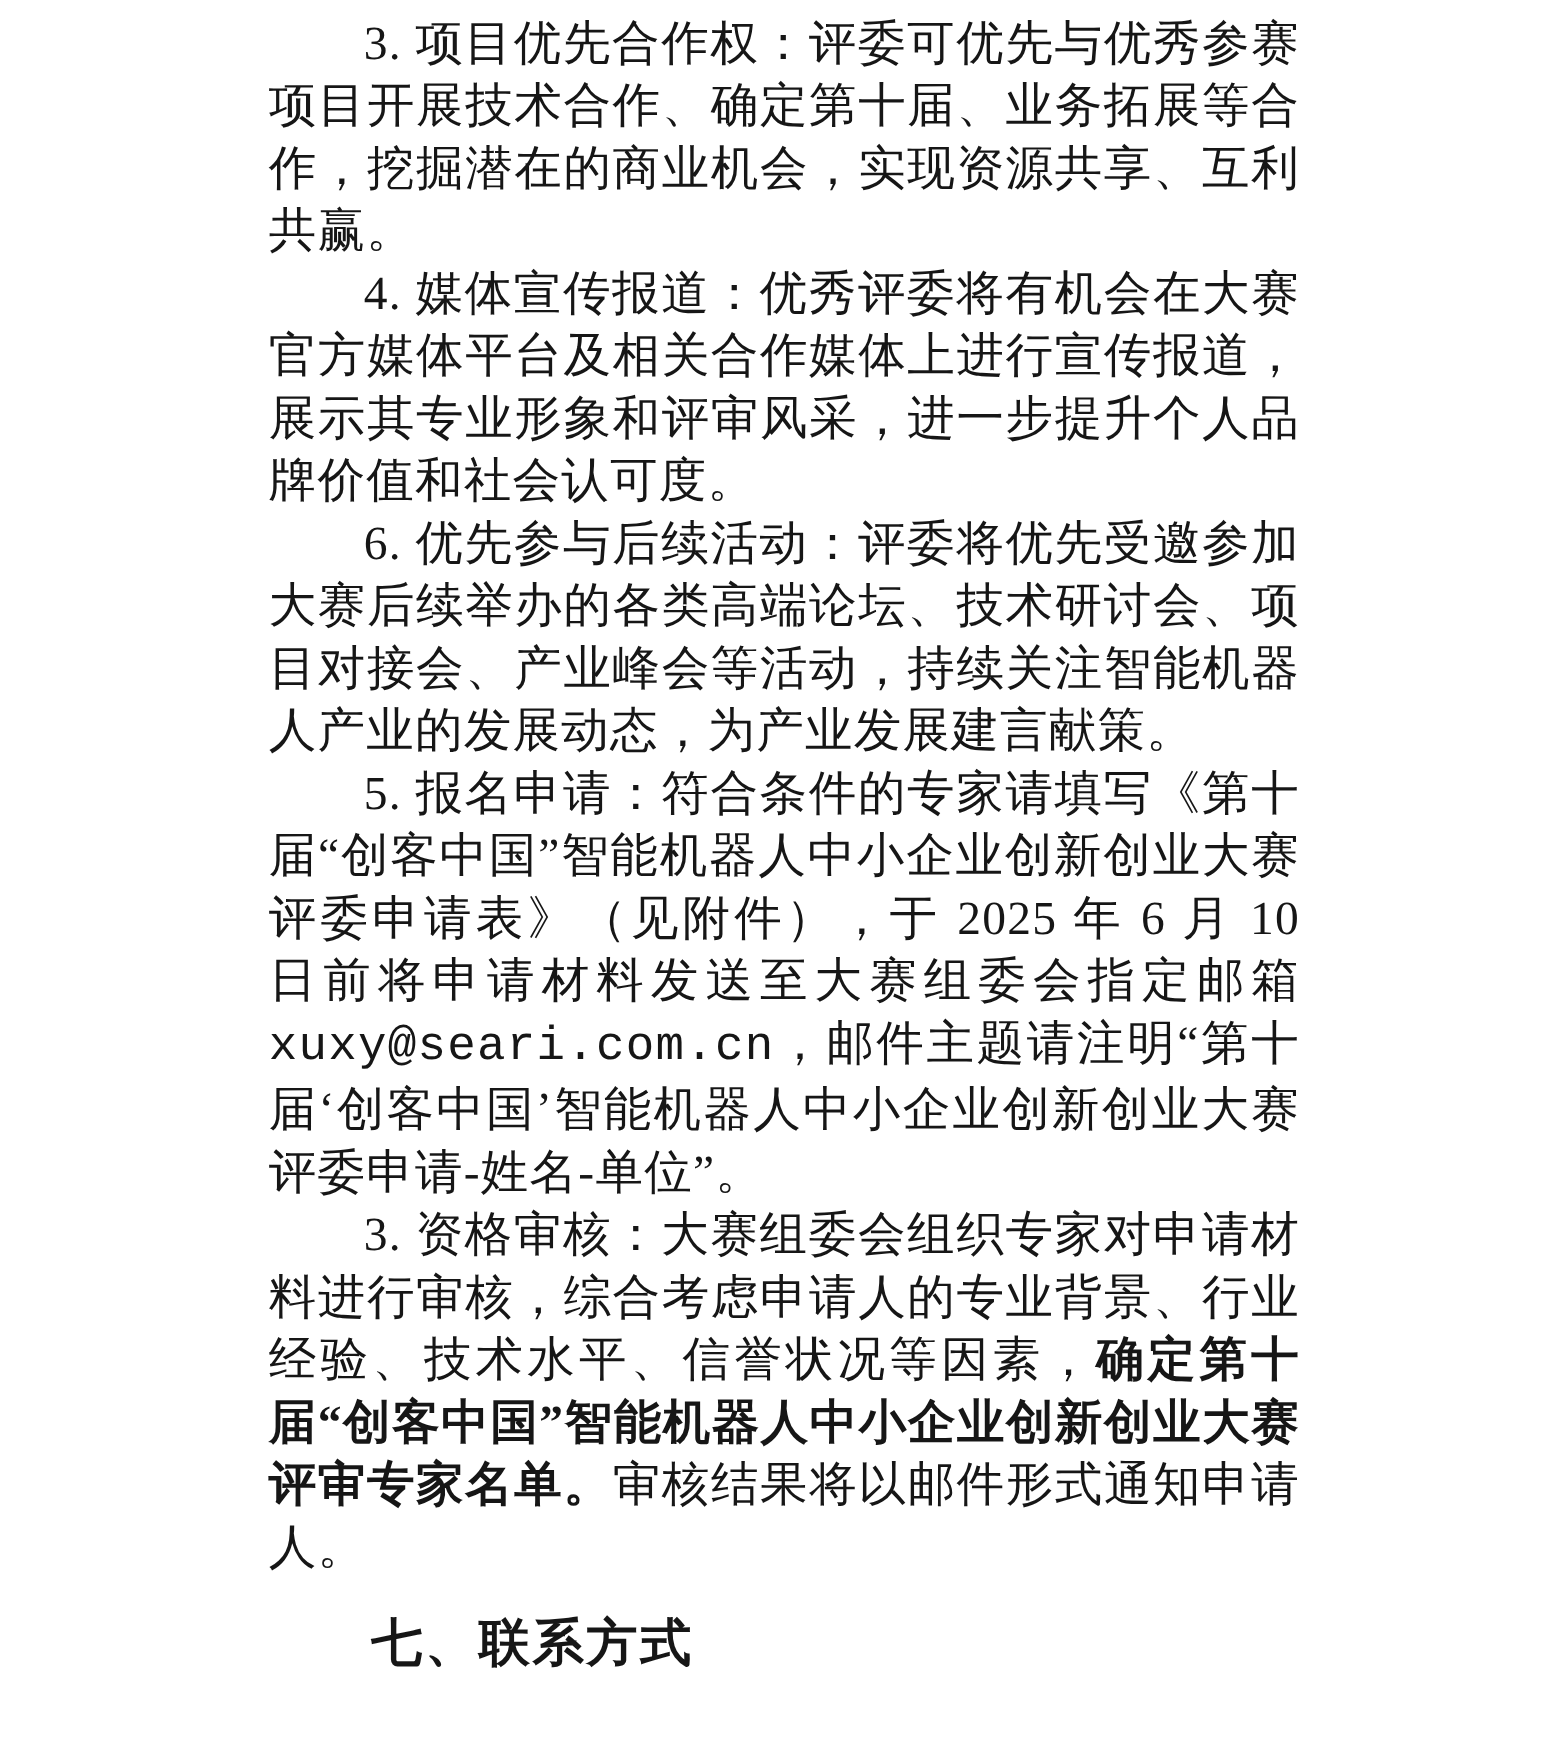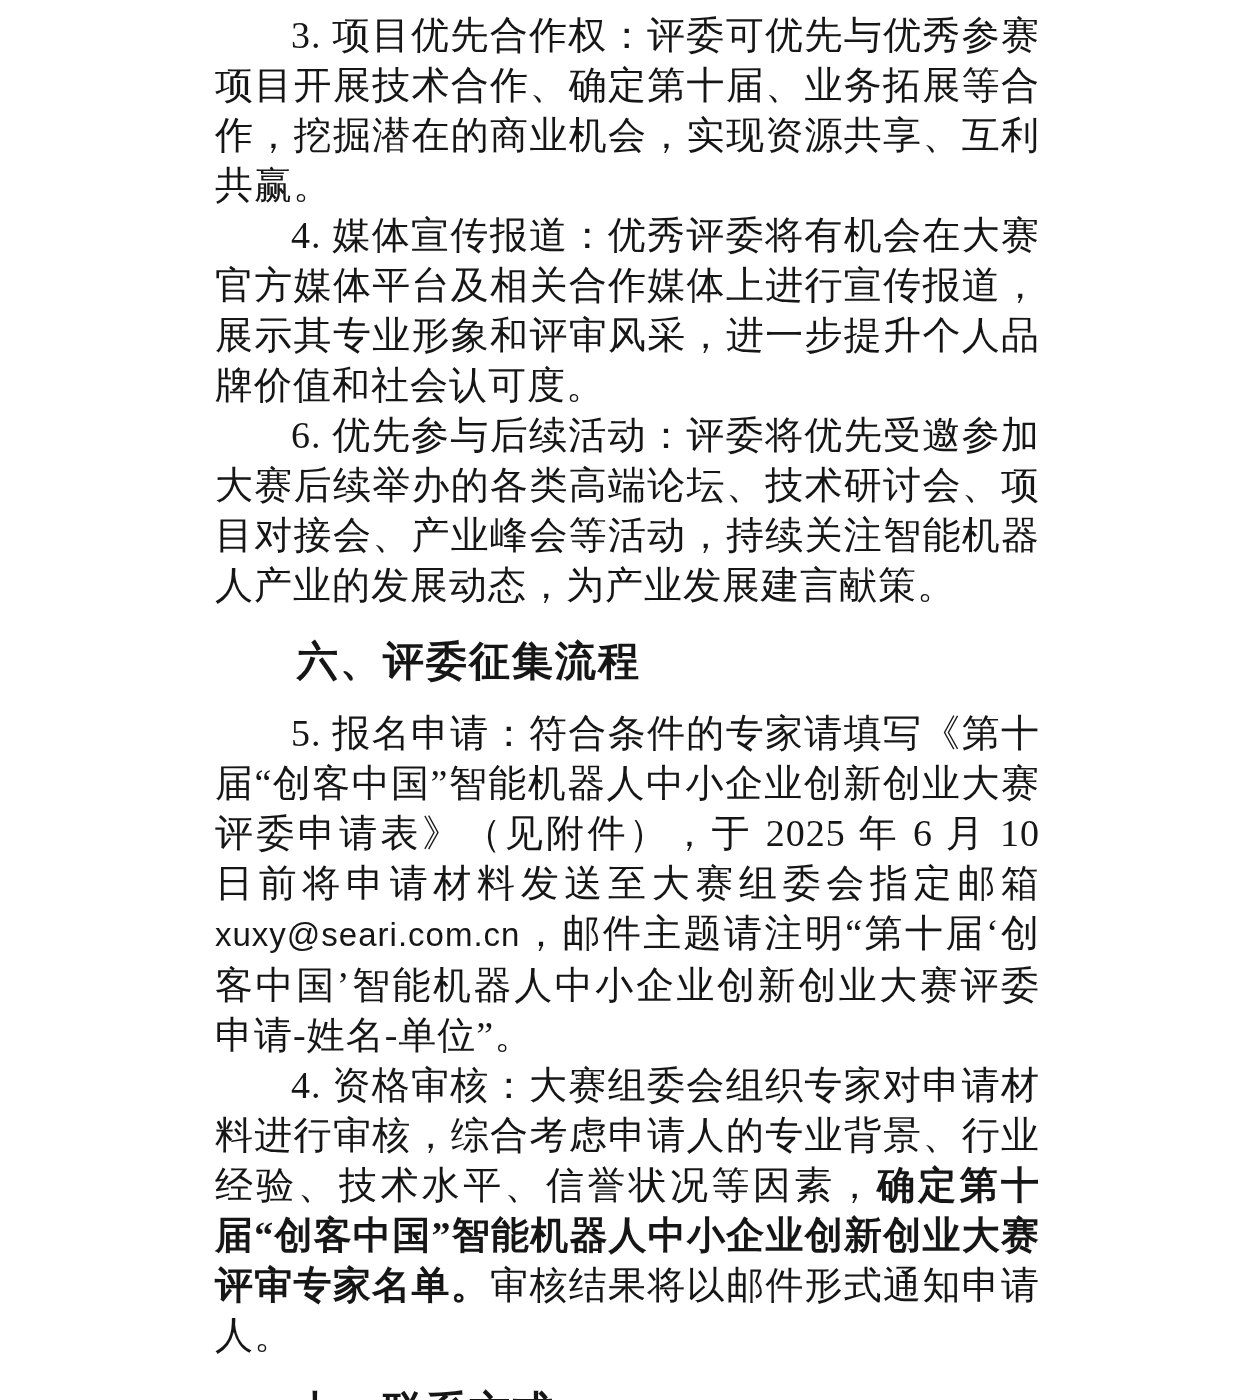--- a/index.html
+++ b/index.html
@@ -37,46 +37,45 @@
   .sec-heading {
     margin: 26px 0 22px 0;
     font-family: "Liberation Sans", sans-serif;
     font-weight: 700;
     font-size: 41px;
     line-height: 50px;
     text-indent: 2em;
     letter-spacing: 2px;
   }
   .ascii-mono {
-    font-family: Liberation Sans, sans-serif;
-    font-size: 33px;
+    font-family: Liberation Mono, monospace;
+    font-size: 38px;
   }
 </style>
 </head>
 <body>
 
 <div class="doc-page">
 
   <p class="body-para">
     <span class="lead-bold">3. 项目优先合作权：</span><span>评委可优先与优秀参赛项目开展技术合作、确定第十届、业务拓展等合作，挖掘潜在的商业机会，实现资源共享、互利共赢。</span>
   </p>
 
   <p class="body-para">
     <span class="lead-bold">4. 媒体宣传报道：</span><span>优秀评委将有机会在大赛官方媒体平台及相关合作媒体上进行宣传报道，展示其专业形象和评审风采，进一步提升个人品牌价值和社会认可度。</span>
   </p>
 
   <p class="body-para">
     <span class="lead-bold">6. 优先参与后续活动：</span><span>评委将优先受邀参加大赛后续举办的各类高端论坛、技术研讨会、项目对接会、产业峰会等活动，持续关注智能机器人产业的发展动态，为产业发展建言献策。</span>
   </p>
 
-  <h2 class="sec-heading">六、评委征集流程</h2>
 
   <p class="body-para">
     <span class="lead-bold">5. 报名申请：</span><span>符合条件的专家请填写《第十届“创客中国”智能机器人中小企业创新创业大赛评委申请表》（见附件），于 2025 年 6 月 10 日前将申请材料发送至大赛组委会指定邮箱 </span><span class="ascii-mono">xuxy@seari.com.cn</span><span>，邮件主题请注明“第十届‘创客中国’智能机器人中小企业创新创业大赛评委申请-姓名-单位”。</span>
   </p>
 
   <p class="body-para">
-    <span class="lead-bold">4. 资格审核：</span><span>大赛组委会组织专家对申请材料进行审核，综合考虑申请人的专业背景、行业经验、技术水平、信誉状况等因素，</span><span class="bold-run">确定第十届“创客中国”智能机器人中小企业创新创业大赛评审专家名单。</span><span>审核结果将以邮件形式通知申请人。</span>
+    <span class="lead-bold">3. 资格审核：</span><span>大赛组委会组织专家对申请材料进行审核，综合考虑申请人的专业背景、行业经验、技术水平、信誉状况等因素，</span><span class="bold-run">确定第十届“创客中国”智能机器人中小企业创新创业大赛评审专家名单。</span><span>审核结果将以邮件形式通知申请人。</span>
   </p>
 
   <h2 class="sec-heading">七、联系方式</h2>
 
 </div>
 
 </body></html>

